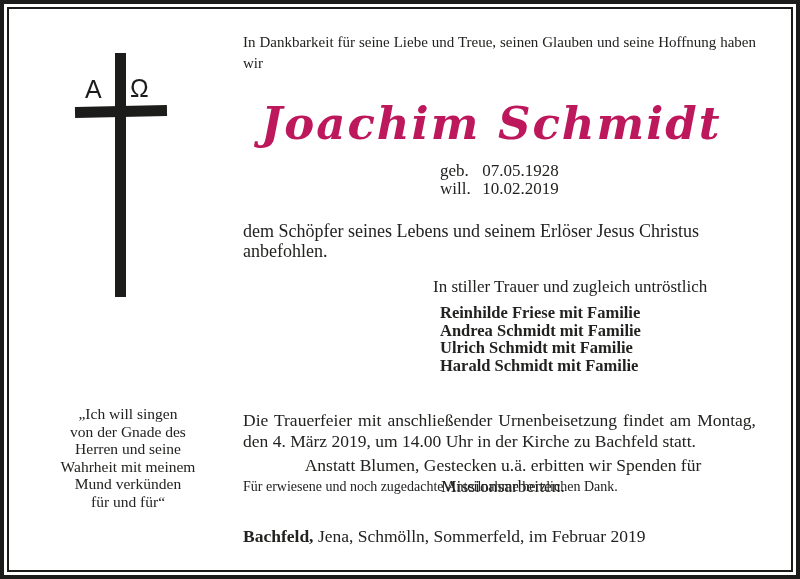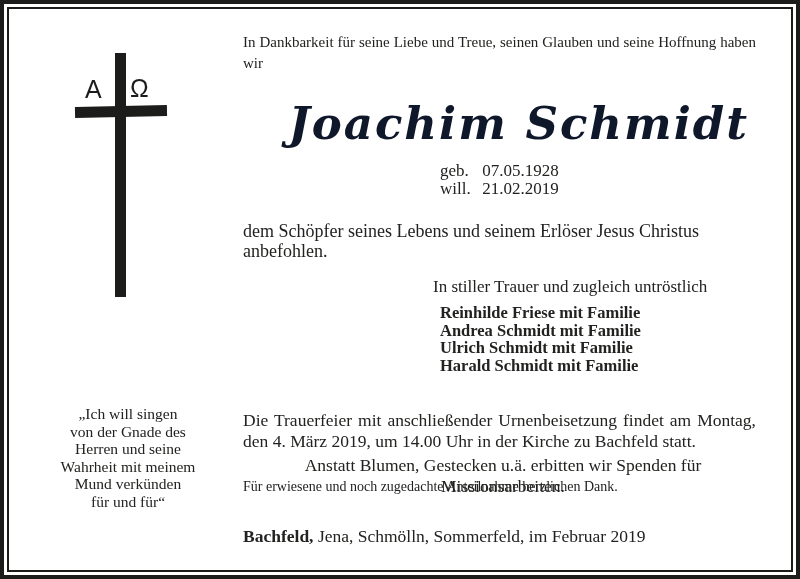--- a/index.html
+++ b/index.html
@@ -76,31 +76,31 @@
     position: absolute;
     left: 243px;
     top: 32px;
     width: 513px;
     font-size: 15px;
     line-height: 21px;
     text-align: justify;
   }
   .deceased-name {
     position: absolute;
-    left: 236px;
+    left: 261px;
     top: 99px;
     width: 513px;
-    text-align: right;
+    text-align: left;
     font-family: "DejaVu Serif", "Liberation Serif", serif;
     font-style: italic;
     font-weight: bold;
     font-size: 45px;
     line-height: 1.1;
     letter-spacing: 2px;
-    color: #0f172a;
+    color: #be185d;
   }
   .dates {
     position: absolute;
     left: 440px;
     top: 162px;
     font-size: 17px;
     line-height: 17.5px;
   }
   .dates .dlabel {
     display: inline-block;
@@ -189,21 +189,21 @@
 
   <div class="deceased-name">Joachim Schmidt</div>
 
   <div class="dates">
     <div>
       <span class="dlabel">geb.</span>
       <span>07.05.1928</span>
     </div>
     <div>
       <span class="dlabel">will.</span>
-      <span>21.02.2019</span>
+      <span>10.02.2019</span>
     </div>
   </div>
 
   <div class="dedication">dem Schöpfer seines Lebens und seinem Erlöser Jesus Christus anbefohlen.</div>
 
   <div class="mourning-intro">In stiller Trauer und zugleich untröstlich</div>
 
   <div class="mourners">
     <div>Reinhilde Friese mit Familie</div>
     <div>Andrea Schmidt mit Familie</div>

